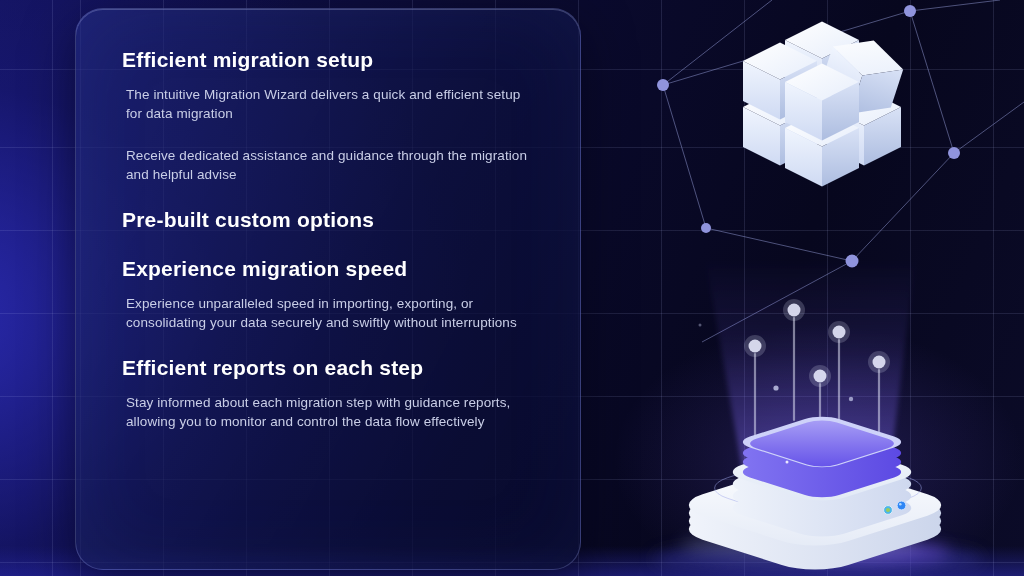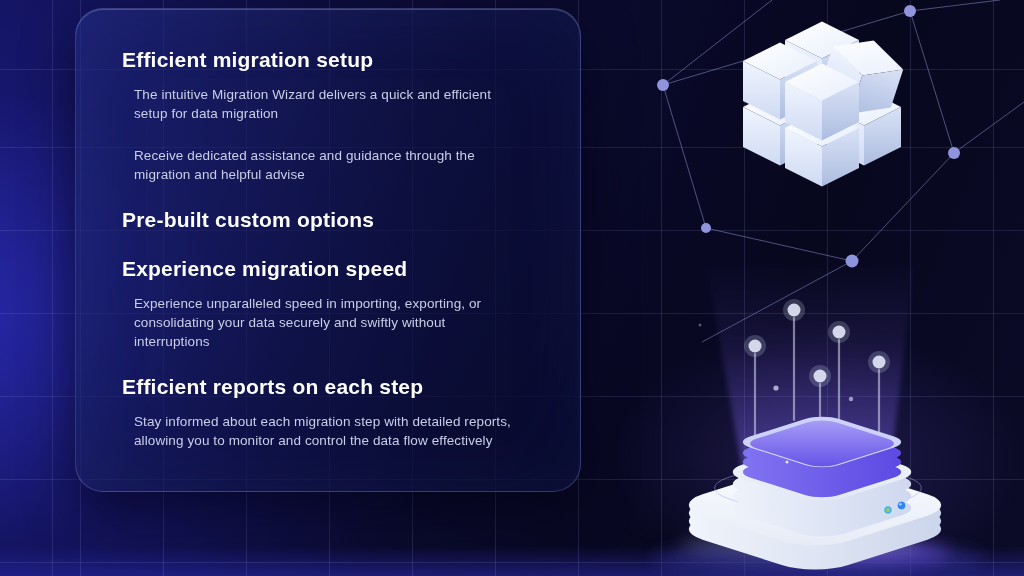--- a/index.html
+++ b/index.html
@@ -13,34 +13,34 @@
   }
   .grid{
     position:absolute;inset:0;pointer-events:none;
     background-image:
       repeating-linear-gradient(90deg, rgba(190,198,255,0.13) 0 1px, transparent 1px 83px),
       repeating-linear-gradient(0deg, rgba(190,198,255,0.12) 0 1px, transparent 1px 83px);
     background-position:80px 0, 0 70px;
   }
   .art{position:absolute;left:600px;top:0;width:424px;height:576px;}
   .card{
-    position:absolute;left:75px;top:8px;width:506px;height:484px;box-sizing:border-box;
+    position:absolute;left:75px;top:8px;width:506px;height:562px;box-sizing:border-box;
     padding:38px 46px;border-radius:28px;
     background:linear-gradient(118deg, rgba(32,40,122,0.60), rgba(14,18,66,0.70) 55%, rgba(8,10,45,0.80));
     border:1px solid rgba(150,160,235,0.30);
     box-shadow:0 18px 50px rgba(2,2,18,0.55),
                inset 0 1px 0 rgba(210,218,255,0.25),
                inset 0 0 80px rgba(70,84,190,0.10);
   }
   .feature{margin:0 0 23px 0;}
   .feature h2{
     margin:0 0 12px 0;font-size:21px;line-height:26px;font-weight:700;color:#ffffff;letter-spacing:.2px;
   }
   .feature p{
-    margin:12px;max-width:440px;font-size:13.5px;line-height:19px;color:#c9cee7;letter-spacing:.1px;
+    margin:4px;max-width:440px;font-size:13.5px;line-height:19px;color:#c9cee7;letter-spacing:.1px;
   }
 </style>
 </head>
 <body>
 
 <div class="stage">
   <div class="grid"></div>
 
   <svg class="art" viewBox="600 0 424 576" aria-hidden="true">
     <defs>
@@ -212,16 +212,16 @@
     </div>
     <div class="feature">
       <h2>Pre-built custom options</h2>
     </div>
     <div class="feature">
       <h2>Experience migration speed</h2>
       <p>Experience unparalleled speed in importing, exporting, or consolidating your data securely and swiftly without interruptions</p>
     </div>
     <div class="feature">
       <h2>Efficient reports on each step</h2>
-      <p>Stay informed about each migration step with detailed reports, allowing you to monitor and control the data flow effectively</p>
+      <p>Stay informed about each migration step with guidance reports, allowing you to monitor and control the data flow effectively</p>
     </div>
   </section>
 </div>
 
 </body></html>

